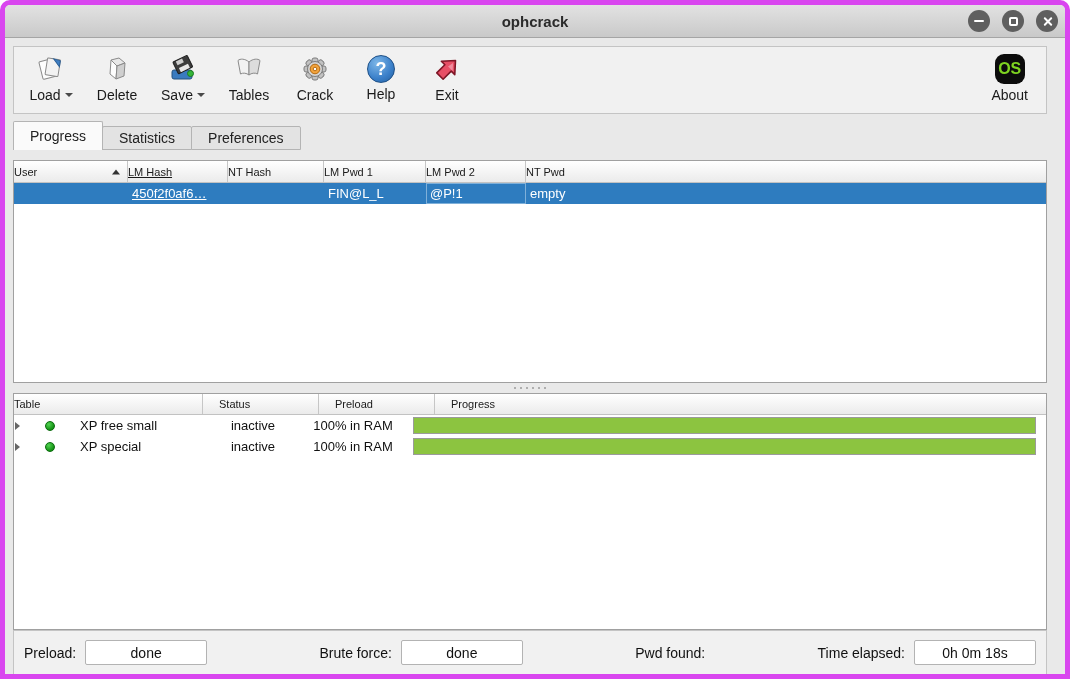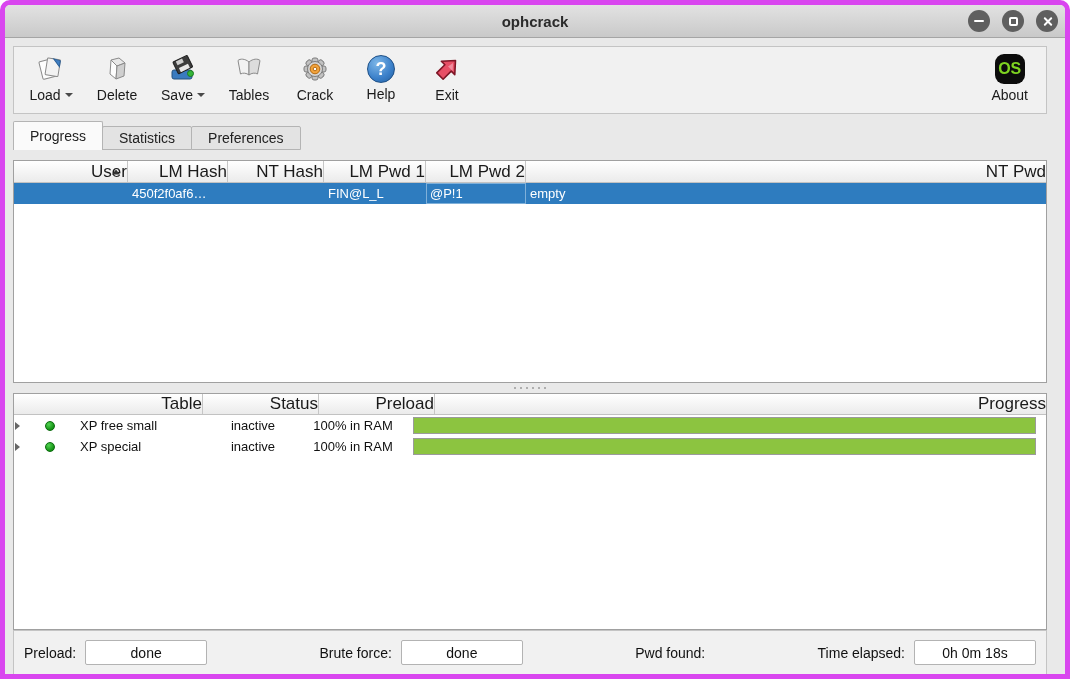--- a/index.html
+++ b/index.html
@@ -53,28 +53,28 @@
   .tab.active { height:29px; background:#fafafa; border-bottom:none; z-index:2; margin-left:0; }
 
   
   .panel { border:1px solid #a0a0a0; background:#fff; overflow:hidden; }
   .panel.upper { margin-top:10px; height:223px; }
   .panel.lower { height:237px; }
 
   .hdr-row { display:flex; height:22px; background:linear-gradient(#ffffff,#ebebeb);
              border-bottom:1px solid #c2c2c2; }
   .lower .hdr-row { height:21px;gap:16px; }
-  .hdr-cell { display:flex; align-items:center; justify-content:flex-end; font-size:17px; color:#1a1a1a;
+  .hdr-cell { display:flex; align-items:center; justify-content:flex-start; font-size:11px; color:#1a1a1a;
               border-right:1px solid #c6c6c6; position:relative; cursor:pointer; }
   .hdr-cell:last-child { border-right:none; }
   .sort-arrow { position:absolute; right:7px; top:50%; transform:translateY(-50%); width:0; height:0;
                 border-left:4px solid transparent; border-right:4px solid transparent;
                 border-bottom:5px solid #333; }
 
-  .c-user   { width:114px; } .c-lmhash { width:100px; } .c-nthash { width:96px; }
+  .c-user   { width:114px; } .c-lmhash { width:100px;text-decoration:underline; } .c-nthash { width:96px; }
   .c-lmpwd1 { width:102px; } .c-lmpwd2 { width:100px; } .c-ntpwd  { flex:1; }
 
   .hash-row { display:flex; height:21px; background:#2e7cbf; color:#fff; font-size:13px; cursor:pointer; }
   .hash-cell { display:flex; align-items:center; padding-left:4px; overflow:hidden; white-space:nowrap; }
   .focus-cell { box-shadow:inset 0 0 0 1px #7fb0d9; }
 
   .splitter { height:10px; display:flex; align-items:center; justify-content:center; gap:4px; cursor:row-resize; }
   .splitter i { width:2px; height:2px; background:#9a9a9a; border-radius:50%; display:block; }
 
   .c-table { width:189px; } .c-status { width:100px; } .c-preload { width:100px; } .c-progress { flex:1; }

